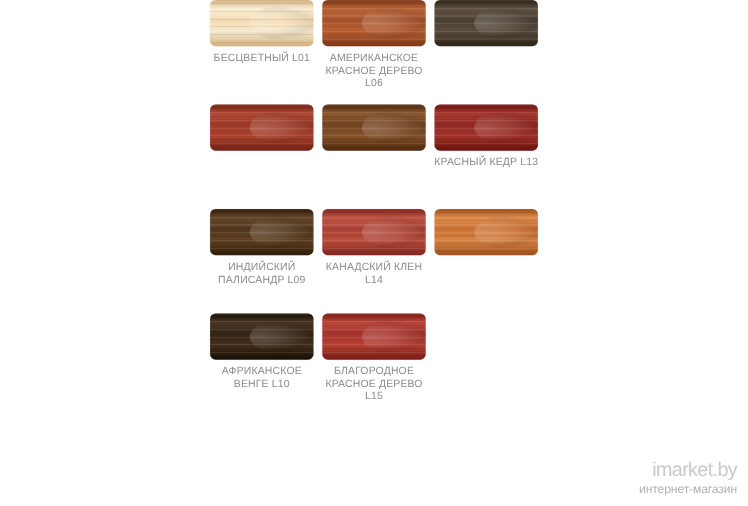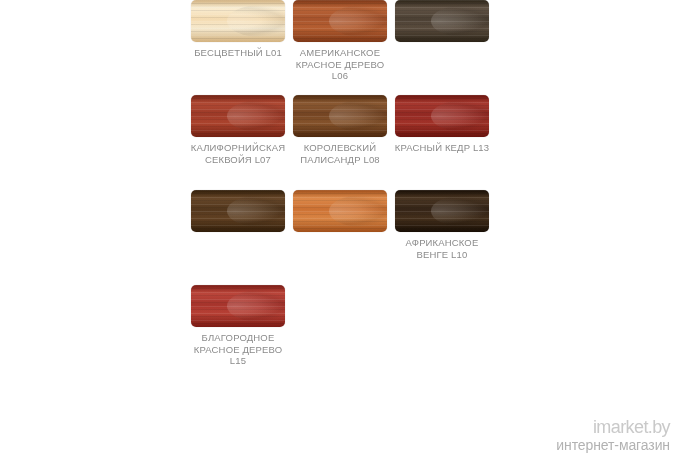--- a/index.html
+++ b/index.html
@@ -105,21 +105,21 @@
   }
   #watermark .wm-main {
     font-size: 18px;
     line-height: 25px;
     color: #c9c9c9;
     letter-spacing: -0.6px;
     font-weight: 400;
     text-align: right;
   }
   #watermark .wm-sub {
-    font-size: 14px;
+    font-size: 11px;
     line-height: 13px;
     color: #b2b2b2;
     letter-spacing: -0.1px;
     margin-top: -1px;
   }
 </style>
 </head>
 <body>
 
 <div id="palette-grid">
@@ -147,46 +147,53 @@
         <div class="grain-knot"></div>
         <div class="grain-shade"></div>
       </div>
     </div>
     <div class="swatch-cell">
       <div class="swatch-chip" style="background: linear-gradient(rgb(124, 36, 20) 0%, rgb(173, 63, 40) 18%, rgb(151, 48, 29) 45%, rgb(173, 63, 40) 68%, rgb(124, 36, 20) 100%);">
         <div class="grain-lines"></div>
         <div class="grain-knot"></div>
         <div class="grain-shade"></div>
       </div>
-      <div class="swatch-label">КАЛИФОРНИЙСКАЯ
-СЕКВОЙЯ L07</div>
     </div>
     <div class="swatch-cell">
       <div class="swatch-chip" style="background: linear-gradient(rgb(85, 44, 15) 0%, rgb(133, 80, 38) 18%, rgb(109, 59, 24) 45%, rgb(133, 80, 38) 68%, rgb(85, 44, 15) 100%);">
         <div class="grain-lines"></div>
         <div class="grain-knot"></div>
         <div class="grain-shade"></div>
       </div>
-      <div class="swatch-label">КОРОЛЕВСКИЙ
-ПАЛИСАНДР L08</div>
     </div>
     <div class="swatch-cell">
       <div class="swatch-chip" style="background: linear-gradient(rgb(116, 21, 15) 0%, rgb(163, 45, 35) 18%, rgb(140, 31, 24) 45%, rgb(163, 45, 35) 68%, rgb(116, 21, 15) 100%);">
         <div class="grain-lines"></div>
         <div class="grain-knot"></div>
         <div class="grain-shade"></div>
       </div>
       <div class="swatch-label">КРАСНЫЙ КЕДР L13</div>
     </div>
     <div class="swatch-cell">
       <div class="swatch-chip" style="background: linear-gradient(rgb(53, 32, 10) 0%, rgb(94, 60, 28) 18%, rgb(74, 45, 18) 45%, rgb(94, 60, 28) 68%, rgb(53, 32, 10) 100%);">
         <div class="grain-lines"></div>
         <div class="grain-knot"></div>
         <div class="grain-shade"></div>
       </div>
+      <div class="swatch-label">ИНДИЙСКИЙ
+ПАЛИСАНДР L09</div>
+    </div>
+    <div class="swatch-cell">
+      <div class="swatch-chip" style="background: linear-gradient(rgb(142, 42, 32) 0%, rgb(189, 74, 58) 18%, rgb(169, 57, 44) 45%, rgb(189, 74, 58) 68%, rgb(142, 42, 32) 100%);">
+        <div class="grain-lines"></div>
+        <div class="grain-knot"></div>
+        <div class="grain-shade"></div>
+      </div>
+      <div class="swatch-label">КАНАДСКИЙ КЛЕН
+L14</div>
     </div>
     <div class="swatch-cell">
       <div class="swatch-chip" style="background: linear-gradient(rgb(176, 87, 29) 0%, rgb(221, 132, 64) 18%, rgb(201, 106, 42) 45%, rgb(221, 132, 64) 68%, rgb(176, 87, 29) 100%);">
         <div class="grain-lines"></div>
         <div class="grain-knot"></div>
         <div class="grain-shade"></div>
       </div>
     </div>
     <div class="swatch-cell">
       <div class="swatch-chip" style="background: linear-gradient(rgb(26, 15, 5) 0%, rgb(64, 42, 21) 18%, rgb(43, 26, 12) 45%, rgb(64, 42, 21) 68%, rgb(26, 15, 5) 100%);">

